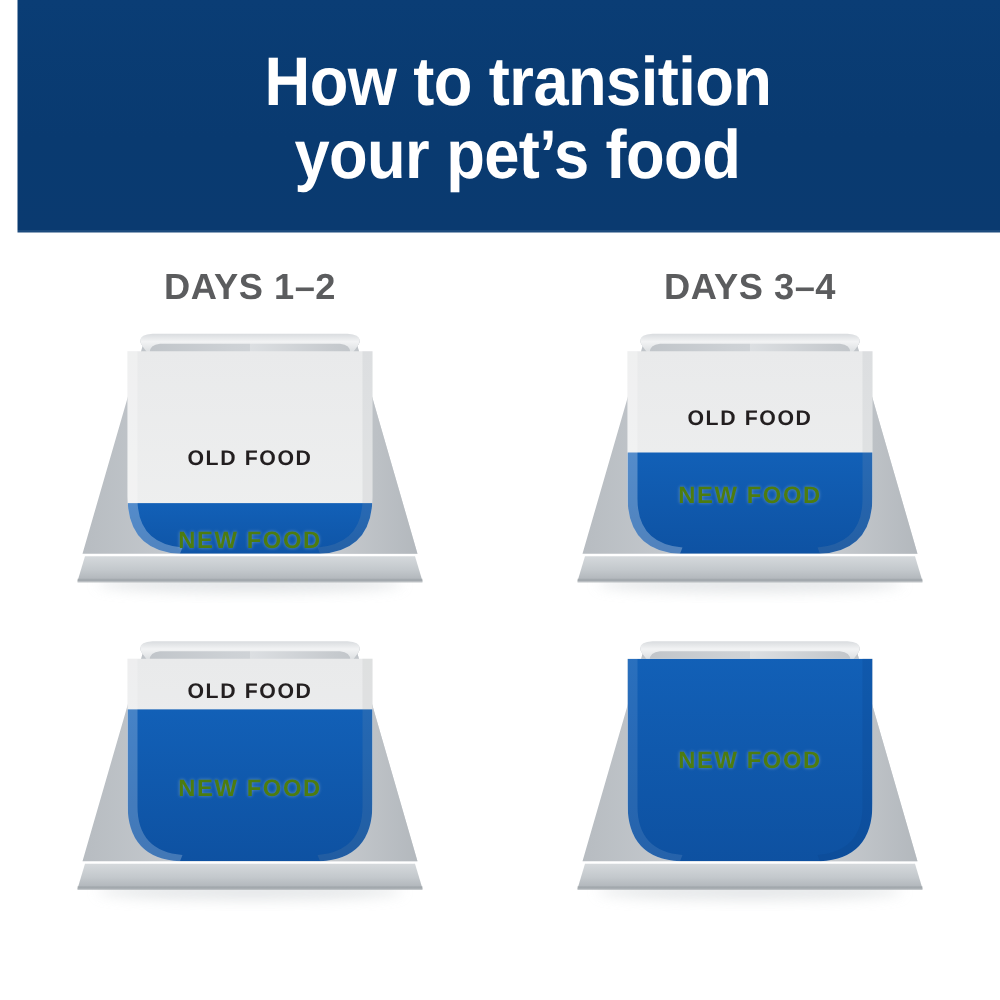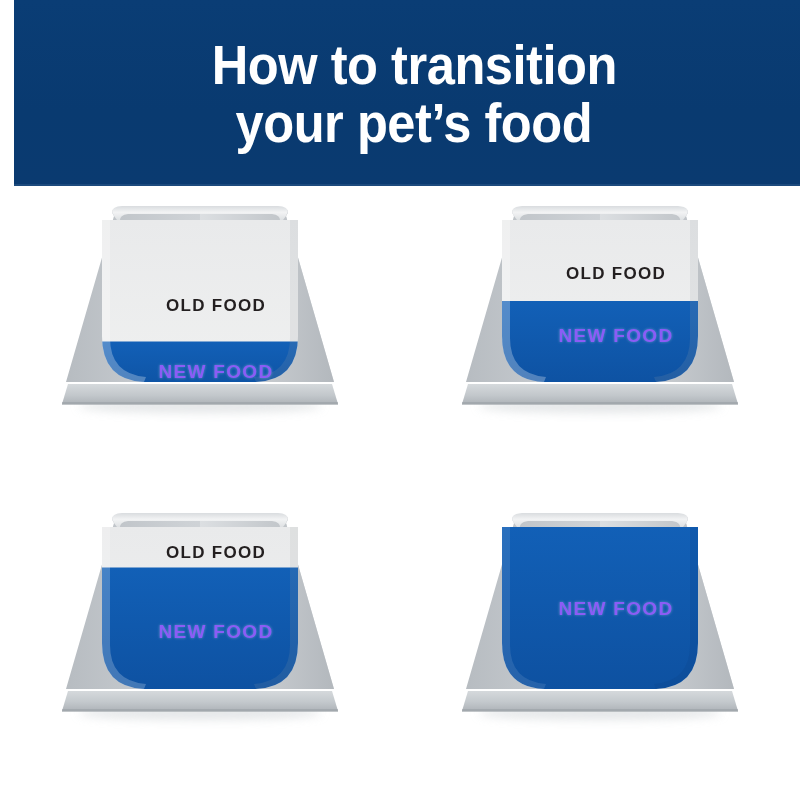--- a/index.html
+++ b/index.html
@@ -95,53 +95,54 @@
     left: 0;
     top: 0;
     width: 300px;
     height: 225px;
     display: block;
   }
 
   
   .food-label {
     position: absolute;
-    left: 16px;
+    left: 0;
     width: 300px;
     text-align: center;
     font-family: "Liberation Sans", sans-serif;
     font-weight: bold;
     pointer-events: none;
     white-space: nowrap;
   }
   .label-old {
     color: #231f20;
     font-size: 17px;
     letter-spacing: 1.3px;
   }
   .label-new {
-    color: #8b5cf6;
+    color: #4d7c0f;
     font-size: 19px;
     letter-spacing: 1.3px;
     text-shadow: 0 0 3px rgba(255,255,255,0.35);
   }
 </style>
 </head>
 <body>
 
 <div class="page">
 
   <div class="header-banner">
     <div class="header-line">How to transition</div>
     <div class="header-line">your pet’s food</div>
   </div>
 
   <div class="panels">
 
     <div class="panel">
+      <div class="panel-title">DAYS 1–2</div>
       <div class="bowl-wrap">
         <svg class="bowl-svg" viewBox="0 0 300 225">
           <defs>
             <linearGradient id="wallL1" x1="0" y1="0" x2="1" y2="0">
               <stop offset="0" stop-color="#b7bcc1"></stop>
                 <stop offset="0.45" stop-color="#cdd1d5"></stop>
                 <stop offset="1" stop-color="#dcdfe2"></stop>
             </linearGradient>
             <linearGradient id="wallR1" x1="0" y1="0" x2="1" y2="0">
               <stop offset="0" stop-color="#dcdfe2"></stop>
@@ -193,20 +194,21 @@
           <path d="M52 22 L60 22 L60 140 Q60 176 96 179 L94 184 Q52 182 52 138 Z" fill="#ffffff" opacity="0.28"></path>
           <path d="M248 22 L240 22 L240 140 Q240 176 204 179 L206 184 Q248 182 248 138 Z" fill="#9aa0a5" opacity="0.16"></path>
         </svg>
 
         <div class="food-label label-old" style="top:98px">OLD FOOD</div>
         <div class="food-label label-new" style="top:163px">NEW FOOD</div>
       </div>
     </div>
 
     <div class="panel">
+      <div class="panel-title">DAYS 3–4</div>
       <div class="bowl-wrap">
         <svg class="bowl-svg" viewBox="0 0 300 225">
           <defs>
             <linearGradient id="wallL2" x1="0" y1="0" x2="1" y2="0">
               <stop offset="0" stop-color="#b7bcc1"></stop>
                 <stop offset="0.45" stop-color="#cdd1d5"></stop>
                 <stop offset="1" stop-color="#dcdfe2"></stop>
             </linearGradient>
             <linearGradient id="wallR2" x1="0" y1="0" x2="1" y2="0">
               <stop offset="0" stop-color="#dcdfe2"></stop>

